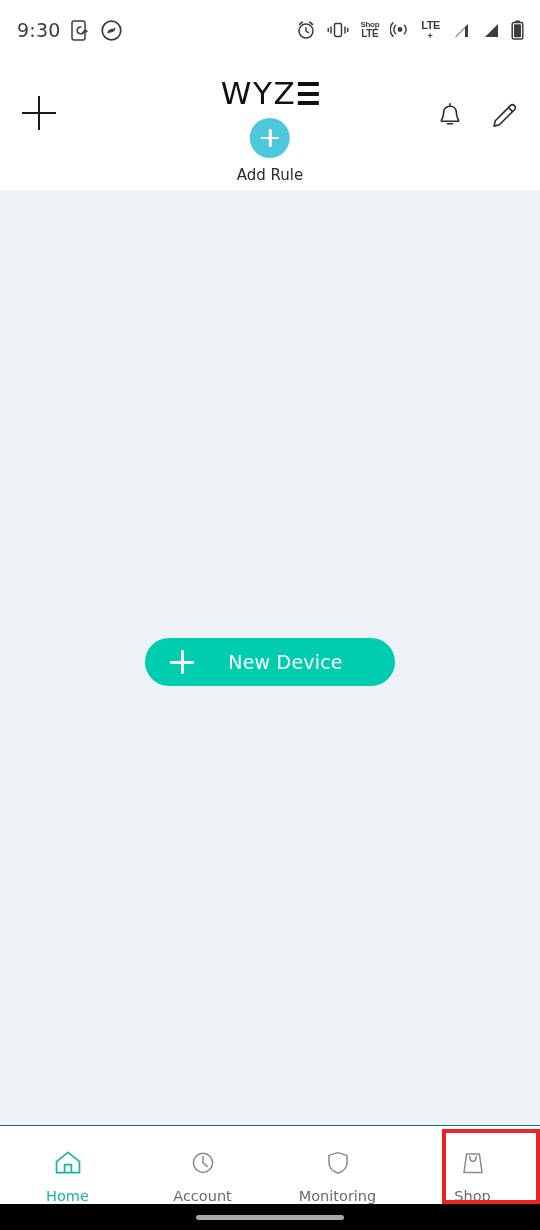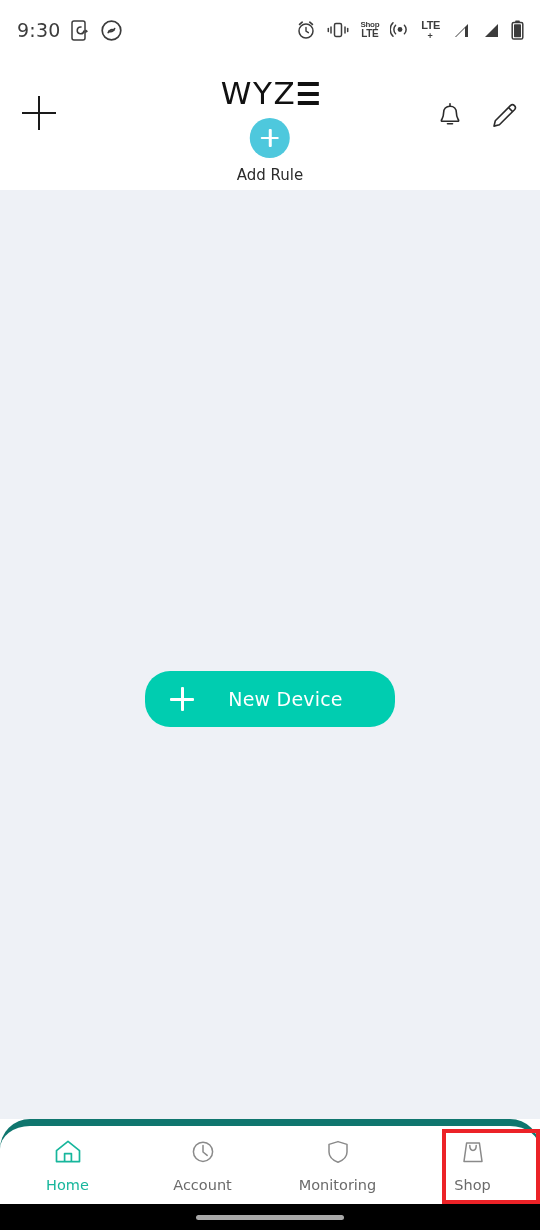--- a/index.html
+++ b/index.html
@@ -192,29 +192,28 @@
     display: flex;
     align-items: center;
     justify-content: center;
   }
   .new-device-btn {
     position: absolute;
     top: 448px;
     left: 50%;
     transform: translateX(-50%);
     width: 250px;
-    height: 56px;
+    height: 48px;
     border-radius: 25px;
     background: #00cdb0;
     display: flex;
     align-items: center;
     cursor: pointer;
     border: none;
     padding: 0;
-    margin-top: 33px;
   }
   .nd-plus {
     width: 24px;
     height: 24px;
     position: relative;
     margin-left: 25px;
     flex: 0 0 24px;
   }
   .nd-plus::before, .nd-plus::after {
     content: "";
@@ -238,24 +237,23 @@
     font-family: "DejaVu Sans", sans-serif;
     letter-spacing: 0.2px;
     padding-right: 18px;
   }
 
   
   .bottom-nav {
     flex: 0 0 78px;
     background: #ffffff;
     display: flex;
-    align-items: center;
-    border-top: 7px solid #0f766e;
-    position: relative;
-    border-radius: 30px;
+    align-items: flex-end;
+    border-top: 1px solid #0f766e;
+    position: relative;
   }
   .nav-item {
     flex: 1;
     display: flex;
     flex-direction: column;
     align-items: center;
     justify-content: center;
     gap: 7px;
     cursor: pointer;
     position: relative;

